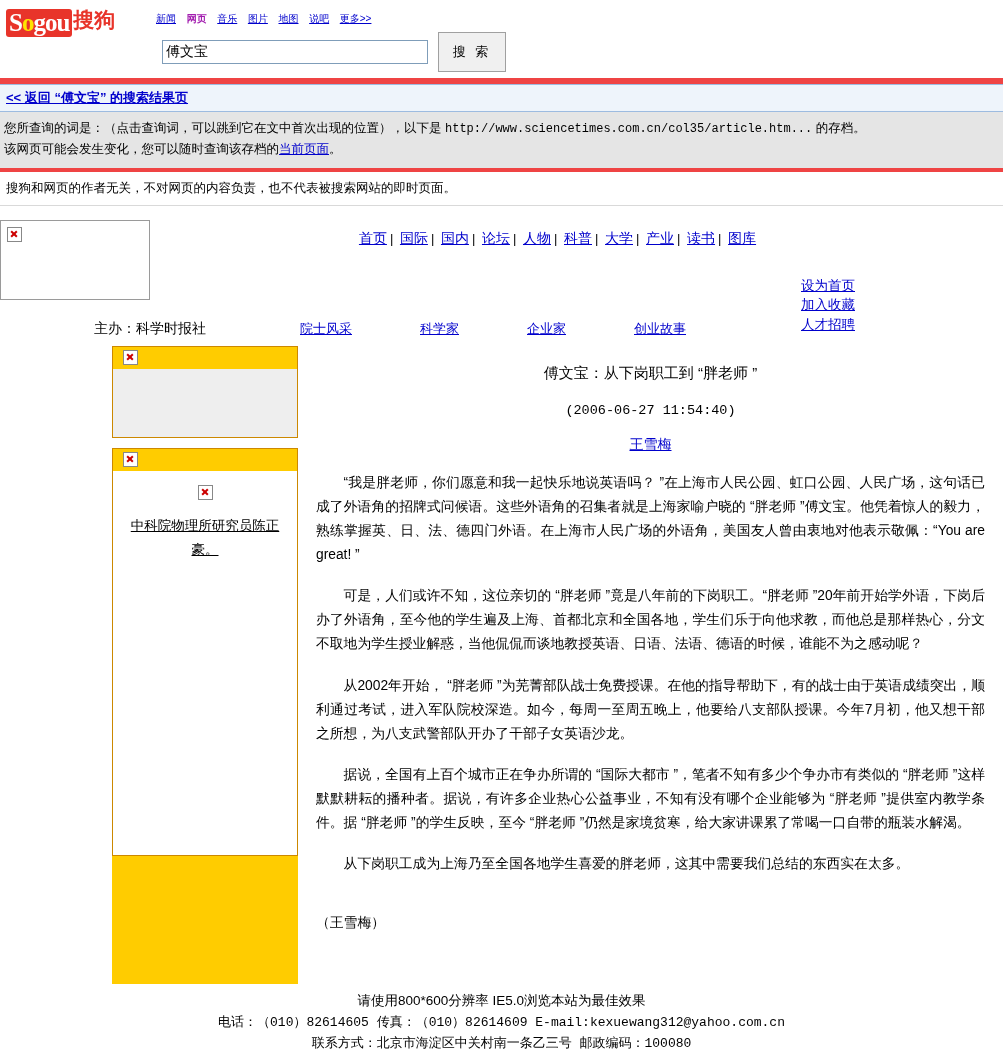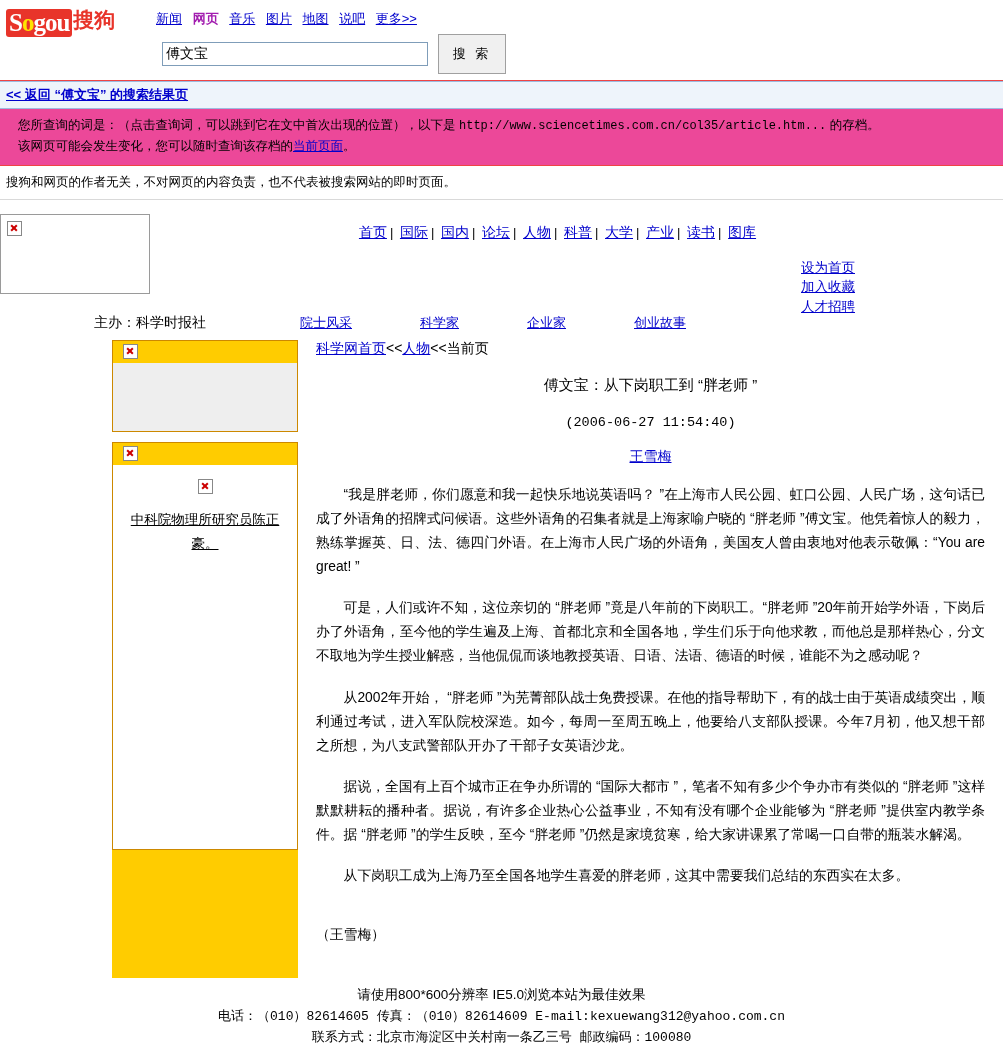--- a/index.html
+++ b/index.html
@@ -7,21 +7,21 @@
     width:1003px;
     background:#ffffff;
     font-family:"Liberation Sans", sans-serif;
     font-size:13px;
     color:#000;
   }
   a { color:#0000cc; }
   
   .topbar {
     padding:4px 0 6px 0;
-    border-bottom:1px solid #ef4444;
+    border-bottom:6px solid #ef4444;
   }
   .topbar-inner { display:flex; align-items:flex-start; }
   .logo {
     width:150px; padding-left:6px; padding-top:2px;
     font-family:"Liberation Serif", serif;
   }
   .logo-mark {
     display:inline-block;
     background:#e8342a;
     color:#ffffff;
@@ -38,21 +38,21 @@
     display:inline-block;
     color:#e8342a;
     font-size:21px;
     font-weight:bold;
     vertical-align:4px;
     margin-left:1px;
   }
   .topnav { padding-top:6px; }
   .topnav a, .topnav span.cur {
     margin-right:7px;
-    font-size:13px;
+    font-size:10px;
     text-decoration:none;
     margin-top:36px;
   }
   .topnav a { color:#0000cc; text-decoration:underline; }
   .topnav span.cur { color:#a21caf; font-weight:bold; }
   .searchrow { margin-top:6px; margin-left:6px; display:flex; align-items:center; }
   .searchbox {
     width:258px; height:20px;
     border:1px solid #7f9db9;
     font-size:14px;
@@ -72,23 +72,23 @@
   
   .backline {
     border-top:1px solid #9dbbe0;
     border-bottom:1px solid #9dbbe0;
     background:#eef4fb;
     padding:4px 6px;
     font-size:13px;
   }
   .backline a { color:#0000cc; font-weight:bold;text-align:right; }
   .cachebox {
-    border-bottom:1px solid #ef4444;
-    background:#ec4899;
-    padding:6px 6px 7px 18px;
+    border-bottom:4px solid #ef4444;
+    background:#e5e5e5;
+    padding:6px 6px 7px 4px;
     font-size:12.5px;
     line-height:1.7;
   }
   .mono { font-family:"Liberation Mono", monospace; font-size:12px; }
   .disclaimer {
     padding:8px 6px;
     font-size:12.5px;
     border-bottom:1px solid #d9d9d9;
   }
   
@@ -111,21 +111,21 @@
   }
   .brokenimg::before, .brokenimg::after {
     content:""; position:absolute; background:#c00;
   }
   .brokenimg::before { left:2px; top:5px; width:8px; height:2px; transform:rotate(45deg); }
   .brokenimg::after  { left:2px; top:5px; width:8px; height:2px; transform:rotate(-45deg); }
   .head-mid { flex:1; text-align:center; padding-top:10px; }
   .topmenu a { color:#0000cc; font-size:14px; margin:0 3px; }
   .topmenu span.sep { color:#000; }
   .corner {
-    position:absolute; right:148px; top:44px;
+    position:absolute; right:148px; top:56px;
     text-align:center; line-height:1.45; font-size:13.5px;
   }
   .corner a { color:#0000cc; text-decoration:underline; display:block; }
   .host-row { display:flex; margin-top:20px; }
   .host-label { width:300px; text-align:center; font-size:14px; }
   .navrow { flex:1; display:flex; font-size:13px; }
   .navrow a { color:#0000cc; margin-right:68px; }
   
   .body-row { display:flex; margin-top:8px; }
   .leftcol { width:186px; margin-left:112px; }
@@ -262,23 +262,20 @@
           </div>
           <div class="lbox2-body">
             <div class="brokenimg" style="margin:0 auto"></div>
             <div class="lcap" style="margin-top:14px;text-align:center">中科院物理所研究员陈正豪。</div>
           </div>
         </div>
         <div class="yellow-foot"></div>
       </div>
 
       <div class="content">
-        <div class="crumb">
-          <a href="#">科学网首页</a><span>&lt;&lt;</span><a href="#">人物</a><span>&lt;&lt;</span><span>当前页</span>
-        </div>
 
         <div class="article-title">傅文宝：从下岗职工到 “胖老师 ”</div>
         <div class="article-date">(2006-06-27 11:54:40)</div>
         <div class="article-author"><span>王雪梅</span></div>
 
         <div class="para">“我是胖老师，你们愿意和我一起快乐地说英语吗？ ”在上海市人民公园、虹口公园、人民广场，这句话已成了外语角的招牌式问候语。这些外语角的召集者就是上海家喻户晓的 “胖老师 ”傅文宝。他凭着惊人的毅力，熟练掌握英、日、法、德四门外语。在上海市人民广场的外语角，美国友人曾由衷地对他表示敬佩：“You are great! ”</div>
         <div class="para">可是，人们或许不知，这位亲切的 “胖老师 ”竟是八年前的下岗职工。“胖老师 ”20年前开始学外语，下岗后办了外语角，至今他的学生遍及上海、首都北京和全国各地，学生们乐于向他求教，而他总是那样热心，分文不取地为学生授业解惑，当他侃侃而谈地教授英语、日语、法语、德语的时候，谁能不为之感动呢？</div>
         <div class="para">从2002年开始， “胖老师 ”为芜菁部队战士免费授课。在他的指导帮助下，有的战士由于英语成绩突出，顺利通过考试，进入军队院校深造。如今，每周一至周五晚上，他要给八支部队授课。今年7月初，他又想干部之所想，为八支武警部队开办了干部子女英语沙龙。</div>
         <div class="para">据说，全国有上百个城市正在争办所谓的 “国际大都市 ”，笔者不知有多少个争办市有类似的 “胖老师 ”这样默默耕耘的播种者。据说，有许多企业热心公益事业，不知有没有哪个企业能够为 “胖老师 ”提供室内教学条件。据 “胖老师 ”的学生反映，至今 “胖老师 ”仍然是家境贫寒，给大家讲课累了常喝一口自带的瓶装水解渴。</div>
         <div class="para">从下岗职工成为上海乃至全国各地学生喜爱的胖老师，这其中需要我们总结的东西实在太多。</div>

